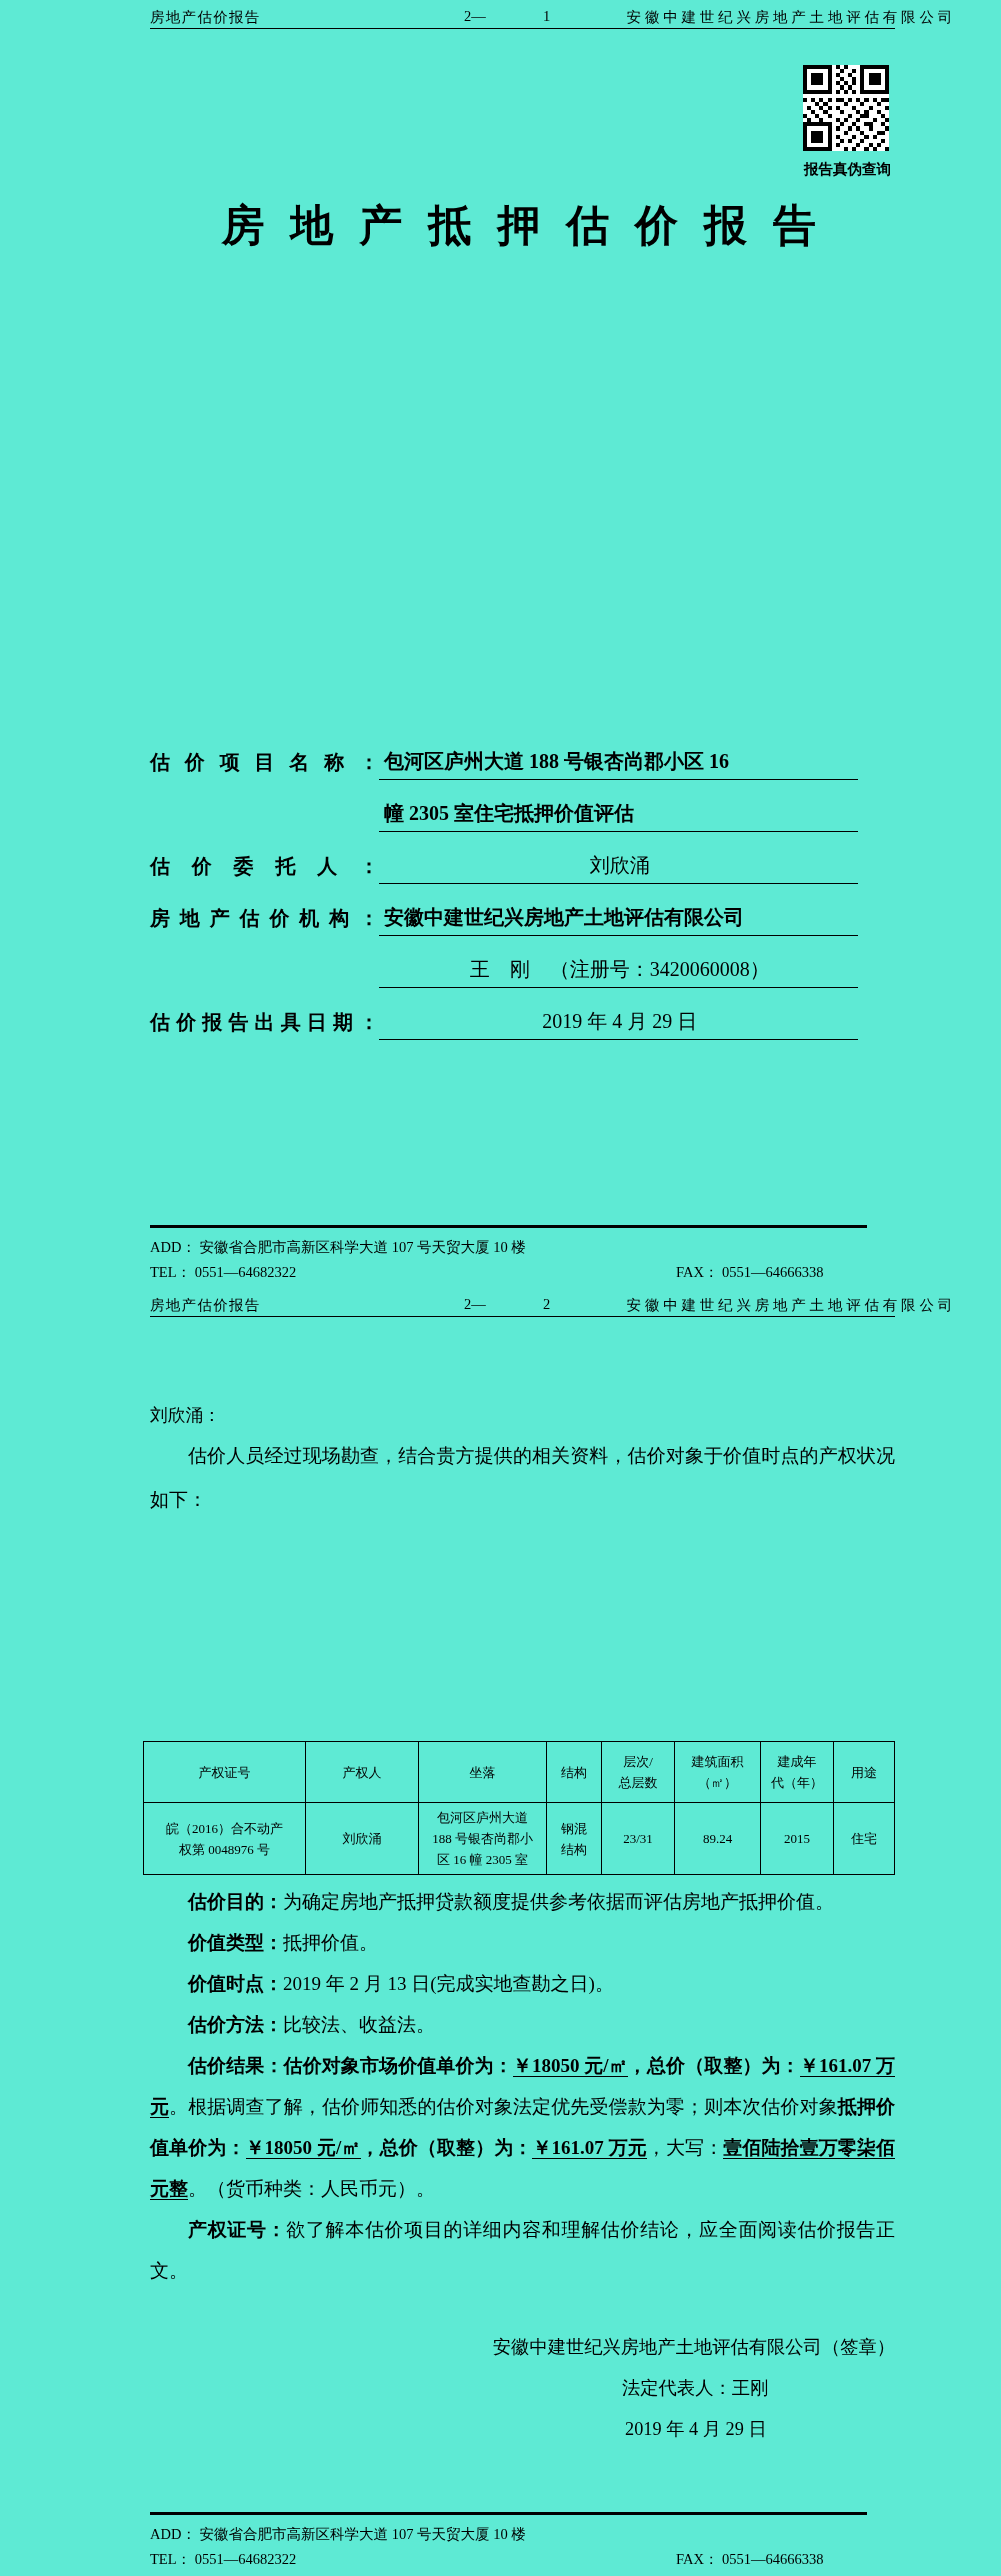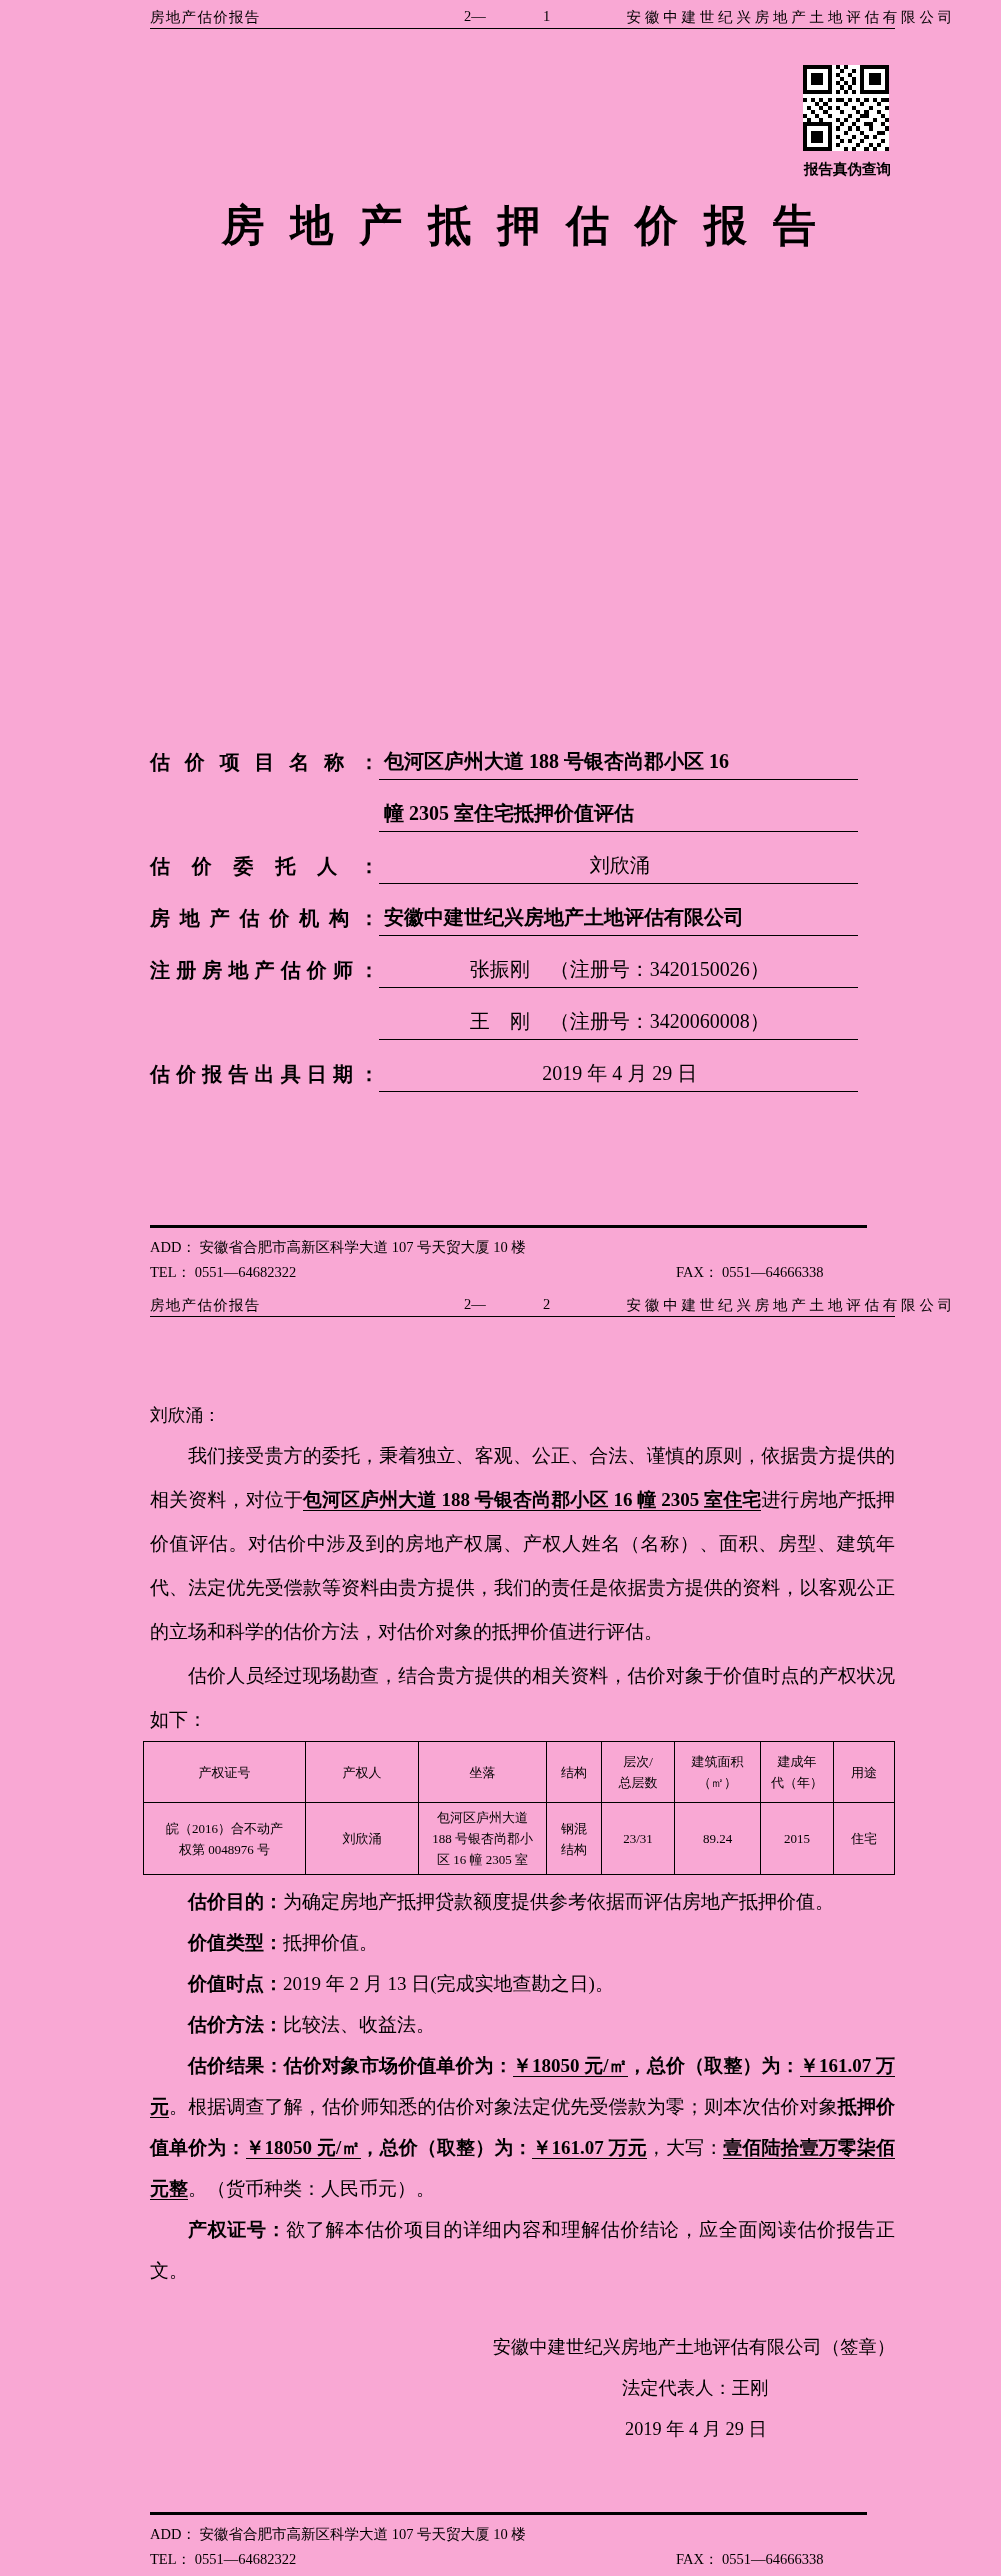--- a/index.html
+++ b/index.html
@@ -1,16 +1,16 @@
 <!DOCTYPE html>
 <html style="font-size:10px"><head>
 <meta charset="utf-8">
 <style>
   html,body{margin:0;padding:0;background:#777;}
-  .canvas{position:relative;width:1002px;height:2576px;background:#f9a8d4;
+  .canvas{position:relative;width:1002px;height:2576px;background:#5eead4;
           font-family:"Liberation Serif","DejaVu Serif",serif;color:#000;overflow:hidden;}
 
   
   .hdr{position:absolute;left:150px;width:806px;height:20px;font-size:14.5px;letter-spacing:1.3px;white-space:nowrap;}
   .hdr .h-left{position:absolute;left:0;top:0;}
   .hdr .h-pg1{position:absolute;left:314px;top:0;letter-spacing:0;}
   .hdr .h-pg2{position:absolute;left:393px;top:0;letter-spacing:0;}
   .hdr .h-right{position:absolute;right:0;top:0;letter-spacing:3.8px;}
   #hdr1{top:7.6px;} #hdr2{top:1296px;}
   .rule{position:absolute;background:#000;}
@@ -119,24 +119,20 @@
     </div>
     <div class="frow">
       <div class="flabel">估价委托人：</div>
       <div class="fvalue center">刘欣涌</div>
     </div>
     <div class="frow">
       <div class="flabel">房地产估价机构：</div>
       <div class="fvalue bold">安徽中建世纪兴房地产土地评估有限公司</div>
     </div>
     <div class="frow">
-      <div class="flabel">注册房地产估价师：</div>
-      <div class="fvalue center">张振刚　（注册号：3420150026）</div>
-    </div>
-    <div class="frow">
       <div class="fspacer"></div>
       <div class="fvalue center">王　刚　（注册号：3420060008）</div>
     </div>
     <div class="frow">
       <div class="flabel">估价报告出具日期：</div>
       <div class="fvalue center">2019 年 4 月 29 日</div>
     </div>
   </div>
 
   <div class="rule" id="frule1"></div>
@@ -152,21 +148,20 @@
     <span class="h-left">房地产估价报告</span>
     <span class="h-pg1">2—</span>
     <span class="h-pg2">2</span>
     <span class="h-right">安徽中建世纪兴房地产土地评估有限公司</span>
   </div>
   <div class="rule" id="rule2"></div>
 
   <div class="salutation">刘欣涌：</div>
 
   <div class="letter-body">
-    <p><span>我们接受贵方的委托，秉着独立、客观、公正、合法、谨慎的原则，依据贵方提供的相关资料，对位于</span><span class="bu">包河区庐州大道 188 号银杏尚郡小区 16 幢 2305 室住宅</span><span>进行房地产抵押价值评估。对估价中涉及到的房地产权属、产权人姓名（名称）、面积、房型、建筑年代、法定优先受偿款等资料由贵方提供，我们的责任是依据贵方提供的资料，以客观公正的立场和科学的估价方法，对估价对象的抵押价值进行评估。</span></p>
     <p>估价人员经过现场勘查，结合贵方提供的相关资料，估价对象于价值时点的产权状况如下：</p>
   </div>
 
   <div class="vtable">
     <table>
       <colgroup>
         <col style="width:162px">
           <col style="width:113px">
           <col style="width:128px">
           <col style="width:55px">

